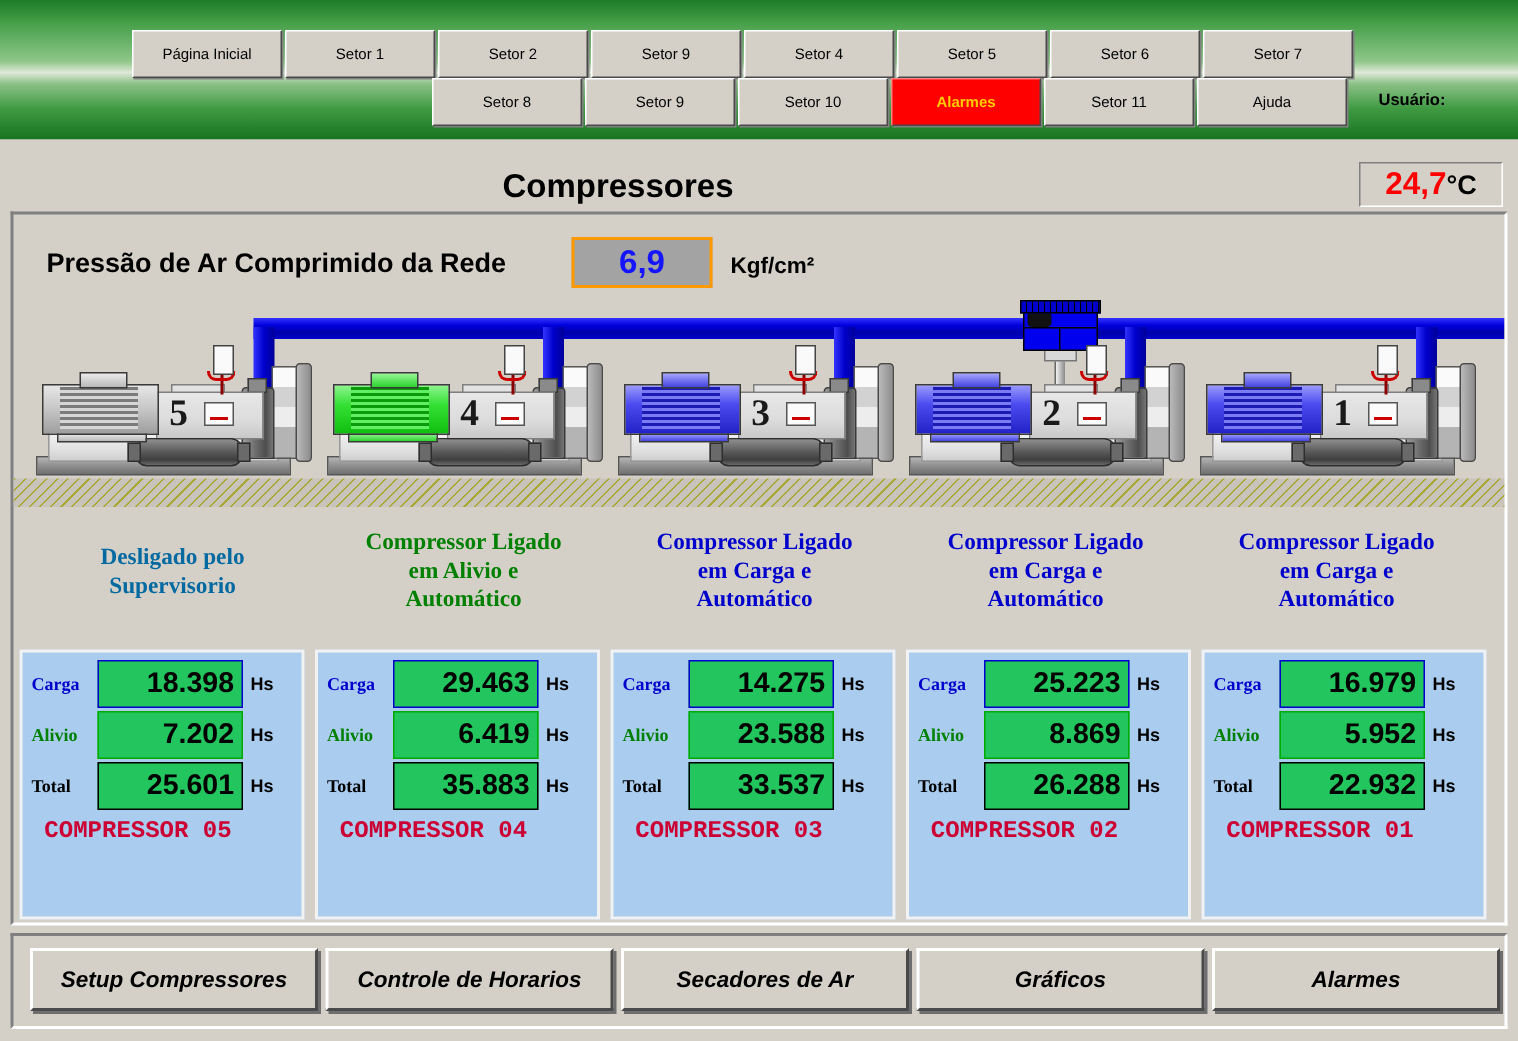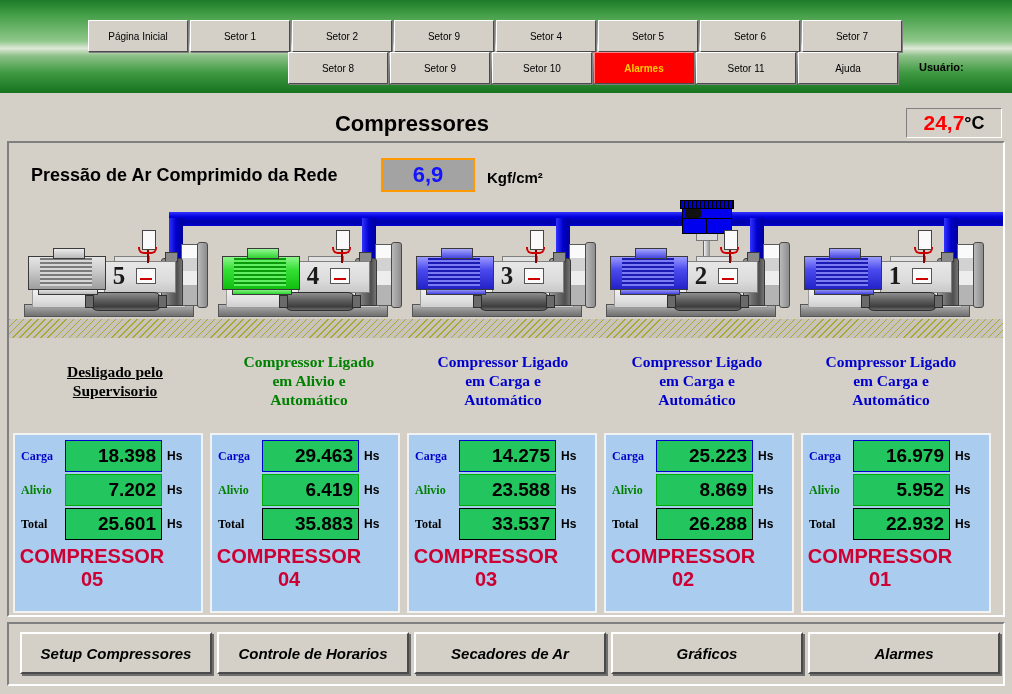--- a/index.html
+++ b/index.html
@@ -164,21 +164,21 @@
   .m-blue .motorfins{background:repeating-linear-gradient(to bottom,#1b1bb4 0 2px,#7b7bf4 2px 4px);}
   .m-blue .motorcap,.m-blue .motorfeet{background:linear-gradient(to bottom,#a6a6ff,#4444e0);}
 
   
   .statusrow{position:absolute;left:9px;top:352px;width:994px;height:80px;}
   .status{
     position:absolute;top:0;width:194px;text-align:center;
     font-family:"Liberation Serif",serif;font-weight:bold;font-size:15.5px;
     line-height:19px;
   }
-  .s-off{color:#000000;text-decoration:underline;}
+  .s-off{color:#0369a1;}
   .s-green{color:#008000;}
   .s-blue{color:#0000cc;}
 
   
   .panels{position:absolute;left:13px;top:433px;width:986px;height:180px;}
   .panel{
     position:absolute;top:0;width:190px;height:180px;
     background:#aaccee;
     border:2px solid #f2f2f2;
     box-sizing:border-box;
@@ -194,22 +194,22 @@
     padding-right:5px;box-sizing:border-box;
     font-size:19px;font-weight:bold;color:#000;
     font-family:"Liberation Sans",sans-serif;
   }
   .pbox.b-blue{border:1px solid #0000cc;}
   .pbox.b-green{border:1px solid #00aa00;}
   .pbox.b-black{border:1px solid #000000;}
   .punit{font-size:12px;font-weight:bold;color:#000;margin-left:5px;font-family:"Liberation Sans",sans-serif;}
   .pname{
     position:absolute;left:0;top:110px;width:154px;text-align:center;
-    font-size:20px;font-weight:bold;color:#cc0033;
-    font-family:Liberation Sans, sans-serif;
+    font-size:16px;font-weight:bold;color:#cc0033;
+    font-family:Liberation Mono, monospace;
   }
 
   
   .btnbar{
     position:absolute;left:7px;top:622px;width:998px;height:64px;
     background:#d4d0c8;
     border-top:2px solid #808080;border-left:2px solid #808080;
     border-right:2px solid #ffffff;border-bottom:2px solid #ffffff;
     box-sizing:border-box;
   }

